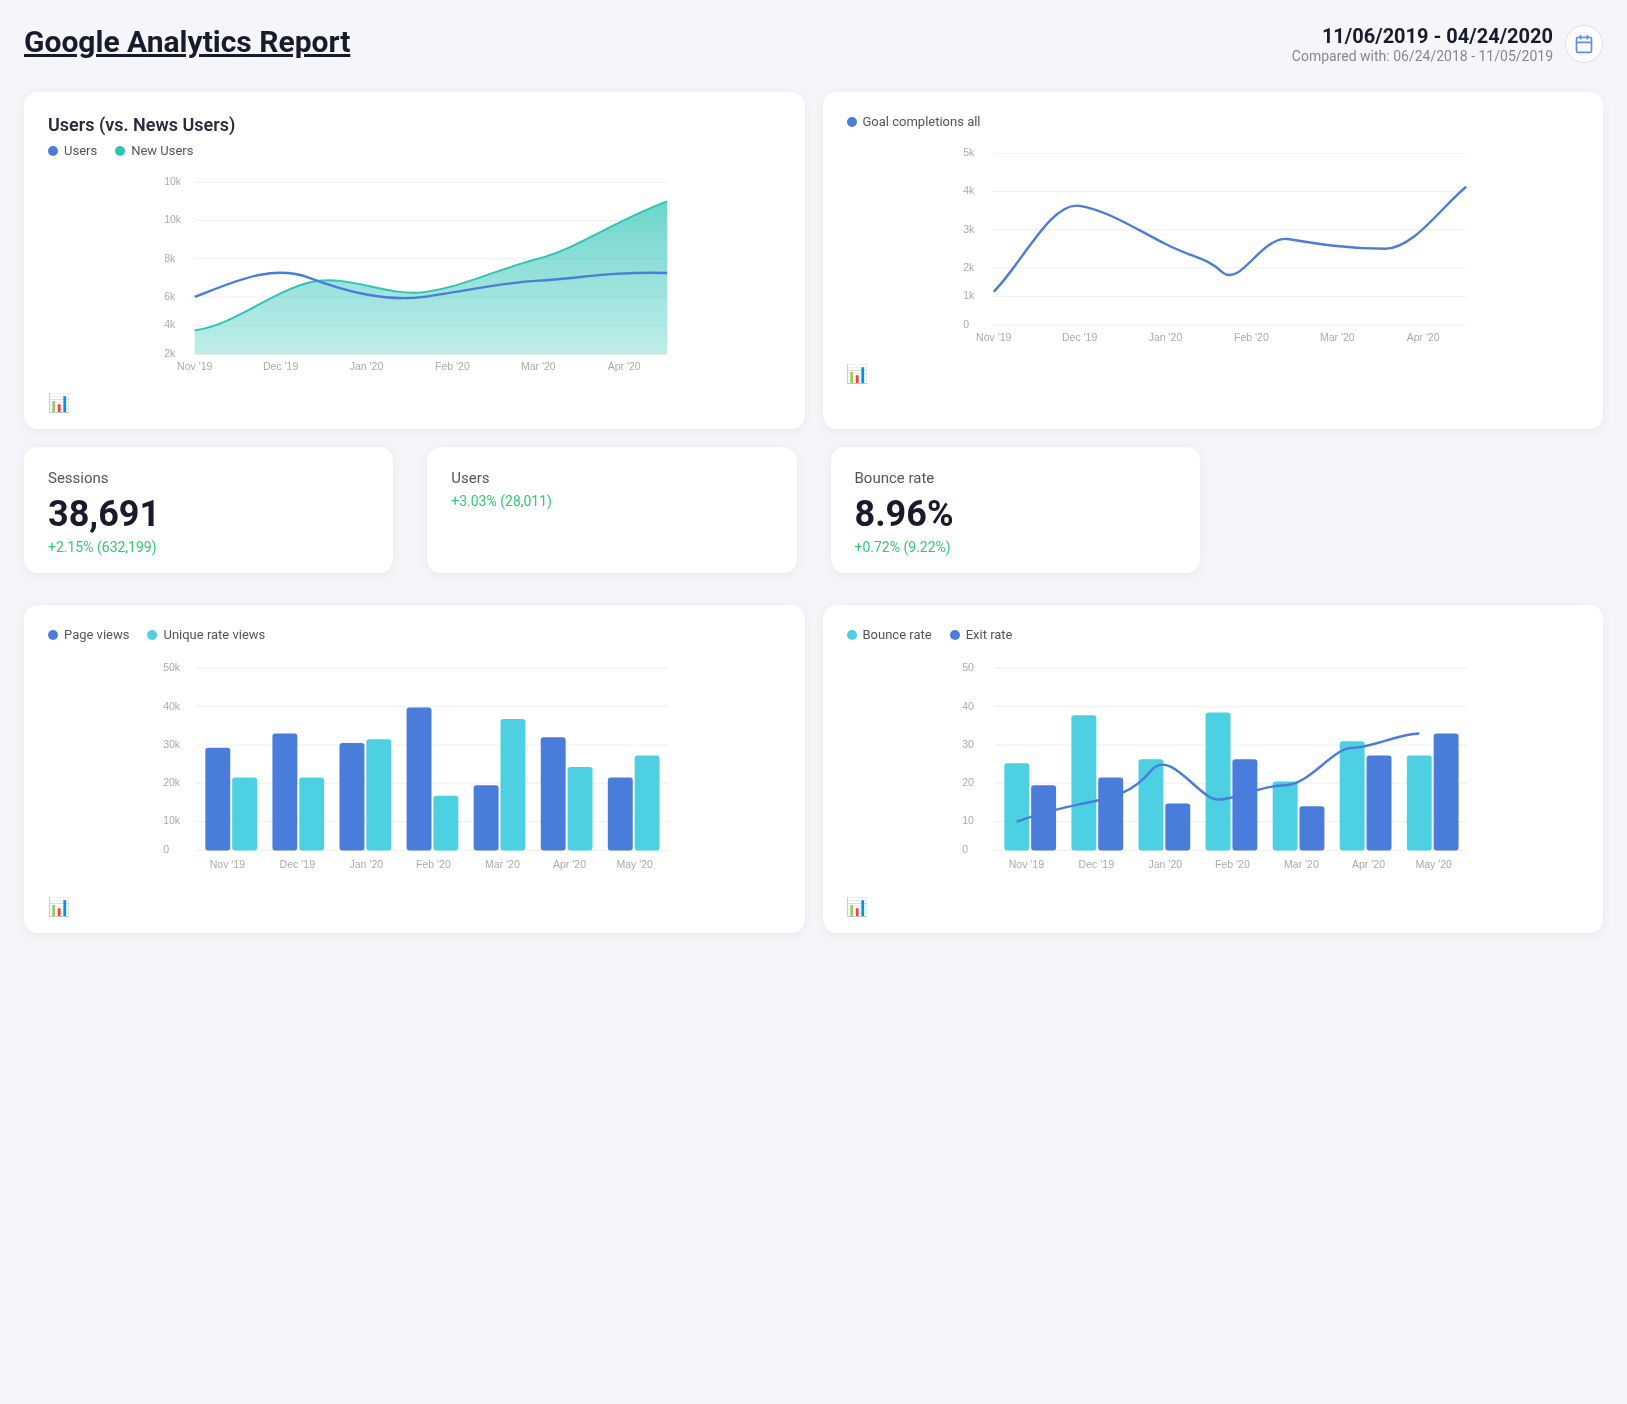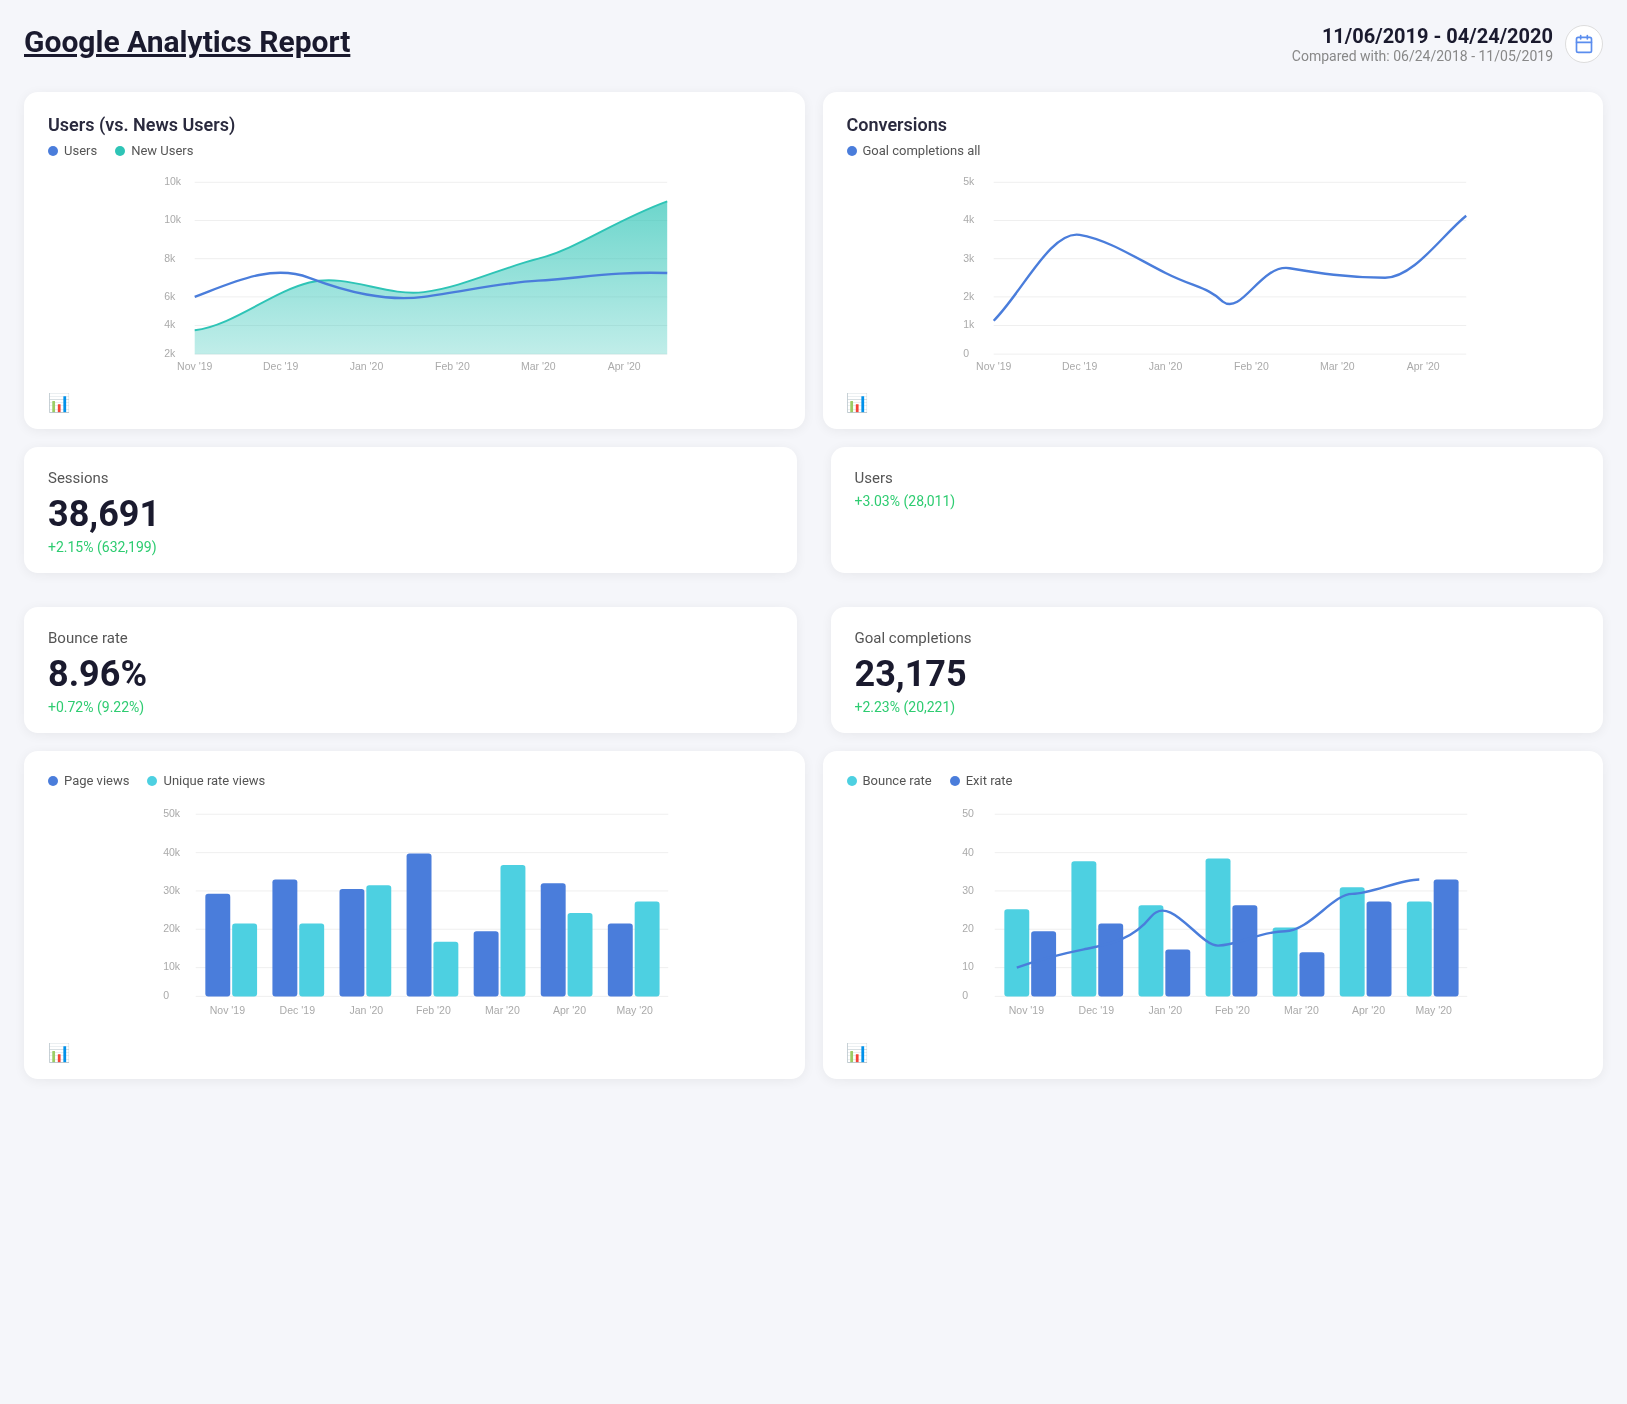--- a/index.html
+++ b/index.html
@@ -86,23 +86,23 @@
       height: 10px;
       border-radius: 50%;
     }
     .chart-area {
       width: 100%;
       position: relative;
     }
     
     .stats-grid {
       display: grid;
-      grid-template-columns: 1fr 1fr;
+      grid-template-columns: 1fr 1fr 1fr 1fr;
       gap: 34px;
-      margin-bottom: 18px;
+      margin-bottom: 32px;
     }
     .stat-card {
       background: white;
       border-radius: 14px;
       padding: 22px 24px 18px 24px;
       box-shadow: 0 2px 12px rgba(0,0,0,0.06);
     }
     .stat-label {
       font-size: 15px;
       color: #555;
@@ -202,21 +202,20 @@
         <text x="220" y="212" font-size="11" fill="#aaa" text-anchor="middle">Jan '20</text>
         <text x="310" y="212" font-size="11" fill="#aaa" text-anchor="middle">Feb '20</text>
         <text x="400" y="212" font-size="11" fill="#aaa" text-anchor="middle">Mar '20</text>
         <text x="490" y="212" font-size="11" fill="#aaa" text-anchor="middle">Apr '20</text>
       </svg>
     </div>
     <div class="bar-chart-icon">📊</div>
   </div>
 
   <div class="card">
-    <div class="card-title">Conversions</div>
     <div class="legend">
       <div class="legend-item">
         <div class="legend-dot" style="background:#4a7ddb"></div>
         <span>Goal completions all</span>
       </div>
     </div>
     <div class="chart-area">
       <svg viewBox="0 0 540 220" width="100%" height="210">
 
         <text x="8" y="18" font-size="11" fill="#aaa">5k</text>
@@ -254,25 +253,20 @@
     <div class="stat-change">+2.15% (632,199)</div>
   </div>
   <div class="stat-card">
     <div class="stat-label">Users</div>
     <div class="stat-change">+3.03% (28,011)</div>
   </div>
   <div class="stat-card">
     <div class="stat-label">Bounce rate</div>
     <div class="stat-value">8.96%</div>
     <div class="stat-change">+0.72% (9.22%)</div>
-  </div>
-  <div class="stat-card">
-    <div class="stat-label">Goal completions</div>
-    <div class="stat-value">23,175</div>
-    <div class="stat-change">+2.23% (20,221)</div>
   </div>
 </div>
 
 <div class="bottom-grid">
 
   <div class="card">
     <div class="legend">
       <div class="legend-item">
         <div class="legend-dot" style="background:#4a7ddb"></div>
         <span>Page views</span>

